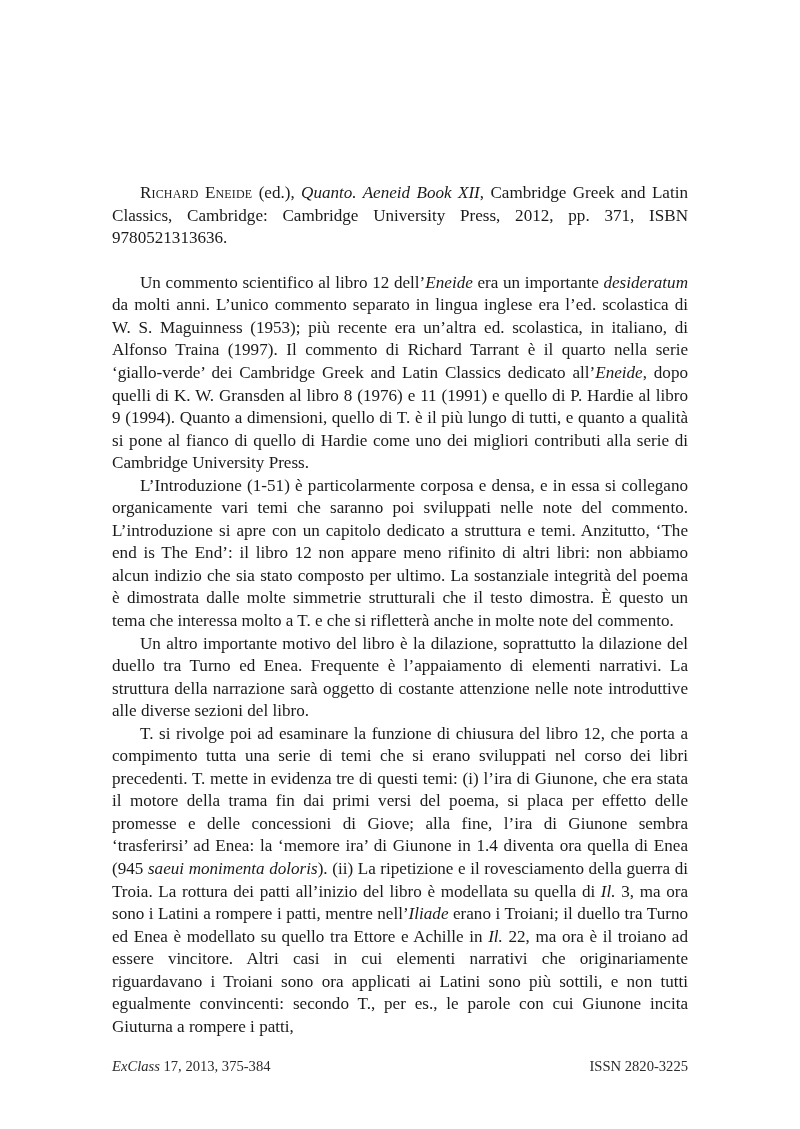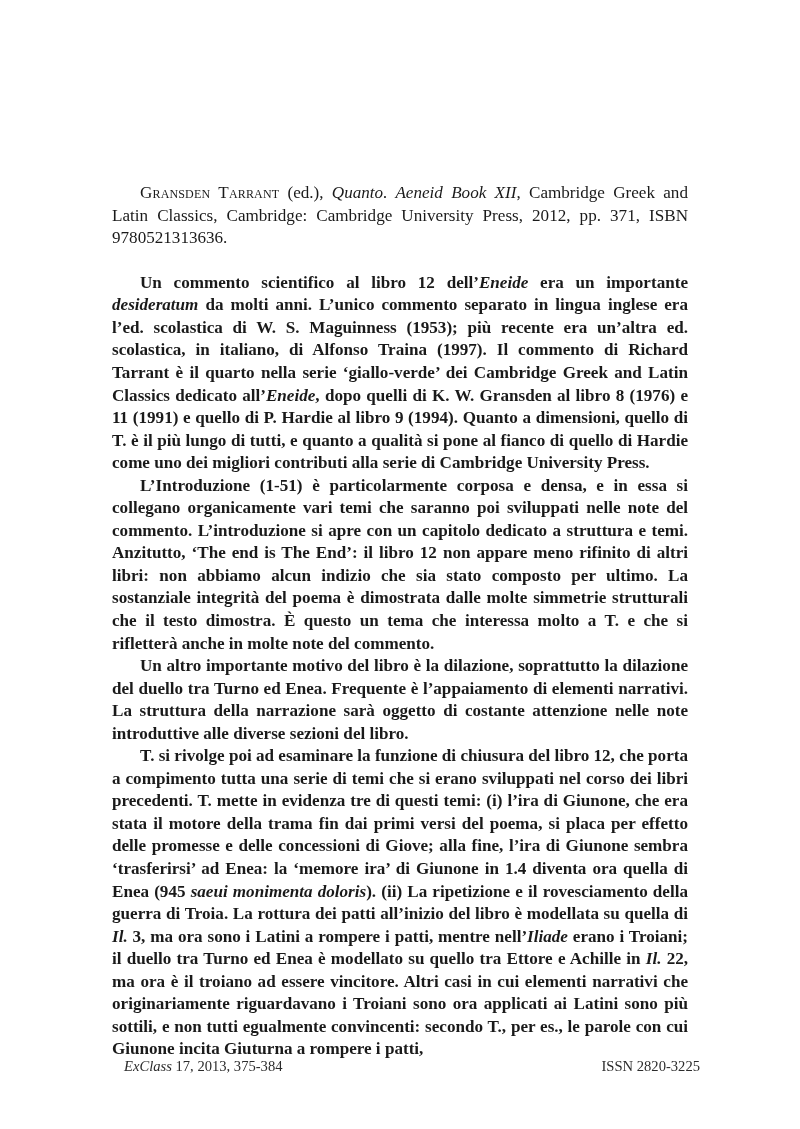--- a/index.html
+++ b/index.html
@@ -35,54 +35,53 @@
   }
   .ref-head .smallcaps {
     font-variant: small-caps;
     letter-spacing: 0.15px;
   }
   .body-block {
     margin-top: 22px;
     font-size: 17.1px;
     line-height: 22.55px;
     text-align: justify;
-    font-weight: bold;
   }
   .body-block p {
     margin: 0;
     text-indent: 28px;
     text-align: justify;
   }
   i, .it {
     font-style: italic;
   }
   .footer {
     position: absolute;
-    left: 124px;
+    left: 112px;
     top: 1058px;
     width: 576px;
     display: flex;
     justify-content: space-between;
     align-items: baseline;
     font-size: 14.6px;
     color: #2b2b2b;
   }
   .footer-left, .footer-right {
     white-space: nowrap;
   }
 </style>
 </head>
 <body>
 
 <div class="page">
 
   <div class="content">
 
     <p class="ref-head">
-      <span class="smallcaps">Gransden Tarrant</span><span> (ed.), </span><i>Quanto. Aeneid Book XII</i><span>, Cambridge Greek and Latin Classics, Cambridge: Cambridge University Press, 2012, pp. 371,  ISBN 9780521313636.</span>
+      <span class="smallcaps">Richard Eneide</span><span> (ed.), </span><i>Quanto. Aeneid Book XII</i><span>, Cambridge Greek and Latin Classics, Cambridge: Cambridge University Press, 2012, pp. 371,  ISBN 9780521313636.</span>
     </p>
 
     <div class="body-block">
       <p><span>Un commento scientifico al libro 12 dell’</span><i>Eneide</i><span> era un importante </span><i>desideratum</i><span> da molti anni. L’unico commento separato in lingua inglese era l’ed. scolastica di W. S. Maguinness (1953); più recente era un’altra ed. scolastica, in italiano, di Alfonso Traina (1997). Il commento di Richard Tarrant è il quarto nella serie ‘giallo-verde’ dei Cambridge Greek and Latin Classics dedicato all’</span><i>Eneide</i><span>, dopo quelli di K. W. Gransden al libro 8 (1976) e 11 (1991) e quello di P. Hardie al libro 9 (1994). Quanto a dimensioni, quello di T. è il più lungo di tutti, e quanto a qualità si pone al fianco di quello di Hardie come uno dei migliori contributi alla serie di Cambridge University Press.</span></p>
       <p><span>L’Introduzione (1-51) è particolarmente corposa e densa, e in essa si collegano organicamente vari temi che saranno poi sviluppati nelle note del commento. L’introduzione si apre con un capitolo dedicato a struttura e temi. Anzitutto, ‘The end is The End’: il libro 12 non appare meno rifinito di altri libri: non abbiamo alcun indizio che sia stato composto per ultimo. La sostanziale integrità del poema è dimostrata dalle molte simmetrie strutturali che il testo dimostra. È questo un tema che interessa molto a T. e che si rifletterà anche in molte note del commento.</span></p>
       <p><span>Un altro importante motivo del libro è la dilazione, soprattutto la dilazione del duello tra Turno ed Enea. Frequente è l’appaiamento di elementi narrativi. La struttura della narrazione sarà oggetto di costante attenzione nelle note introduttive alle diverse sezioni del libro.</span></p>
       <p><span>T. si rivolge poi ad esaminare la funzione di chiusura del libro 12, che porta a compimento tutta una serie di temi che si erano sviluppati nel corso dei libri precedenti. T. mette in evidenza tre di questi temi: (i) l’ira di Giunone, che era stata il motore della trama fin dai primi versi del poema, si placa per effetto delle promesse e delle concessioni di Giove; alla fine, l’ira di Giunone sembra ‘trasferirsi’ ad Enea: la ‘memore ira’ di Giunone in 1.4 diventa ora quella di Enea (945 </span><i>saeui monimenta doloris</i><span>). (ii) La ripetizione e il rovesciamento della guerra di Troia. La rottura dei patti all’inizio del libro è modellata su quella di </span><i>Il.</i><span> 3, ma ora sono i Latini a rompere i patti, mentre nell’</span><i>Iliade</i><span> erano i Troiani; il duello tra Turno ed Enea è modellato su quello tra Ettore e Achille in </span><i>Il.</i><span> 22, ma ora è il troiano ad essere vincitore. Altri casi in cui elementi narrativi che originariamente riguardavano i Troiani sono ora applicati ai Latini sono più sottili, e non tutti egualmente convincenti: secondo T., per es., le parole con cui Giunone incita Giuturna a rompere i patti,</span></p>
     </div>
 
   </div>

